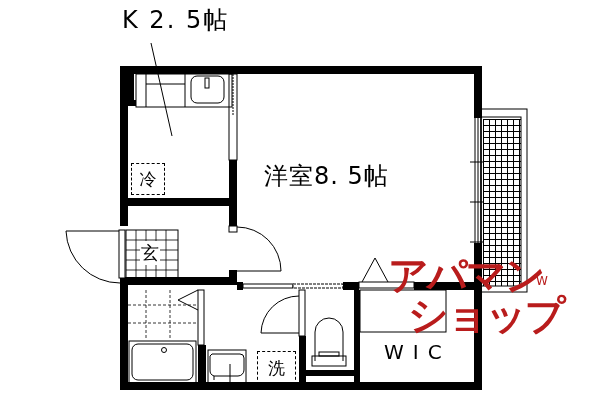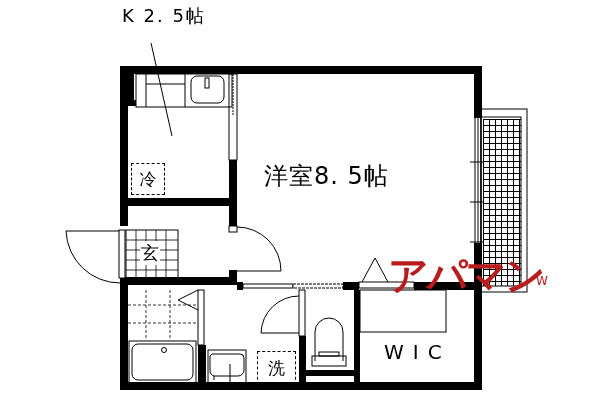--- a/index.html
+++ b/index.html
@@ -1,19 +1,19 @@
 <!DOCTYPE html>
 <html><head>
 <meta charset="utf-8">
 <style>
   html, body { margin:0; padding:0; background:#fff; }
   body { width:600px; height:400px; position:relative; overflow:hidden; font-family:"DejaVu Sans", sans-serif; }
   .abs { position:absolute; }
   .lbl { position:absolute; color:#000; white-space:nowrap; }
-  .k-title { left:122px; top:4px; font-size:18px; letter-spacing:2px; }
+  .k-title { left:122px; top:4px; font-size:24px; letter-spacing:2px; }
   .main-room { left:264px; top:160px; font-size:24px; letter-spacing:1px; }
   .wic { left:378px; top:340px; font-size:20px; letter-spacing:9px;margin-left:6px; }
   .box-label { position:absolute; border:1px dashed #000; font-size:17px; text-align:center; }
   .watermark { position:absolute; left:388px; top:255px; color:#b91c1c; font-weight:bold; font-size:40px; line-height:40px; letter-spacing:-2px; }
   .watermark .sm { font-size:12px; position:absolute; left:148px; top:6px; font-weight:normal; }
 </style>
 </head>
 <body>
 
 <div class="lbl k-title">K 2. 5帖</div>
@@ -128,14 +128,15 @@
 
 <div class="box-label" style="left:131px;top:163px;width:32px;height:30px;line-height:30px;">冷</div>
 <div class="lbl" style="left:140px;top:241px;font-size:18px;background:#fff;padding:0 1px;">玄</div>
 <div class="box-label" style="left:257px;top:351px;width:37px;height:32px;line-height:32px;">洗</div>
 
 <div class="lbl main-room">洋室8. 5帖</div>
 <div class="lbl wic">WIC</div>
 
 <div class="watermark">
   <div>アパマン</div>
+  <div style="padding-left:20px">ショップ</div>
   <span class="sm">W</span>
 </div>
 
 </body></html>

